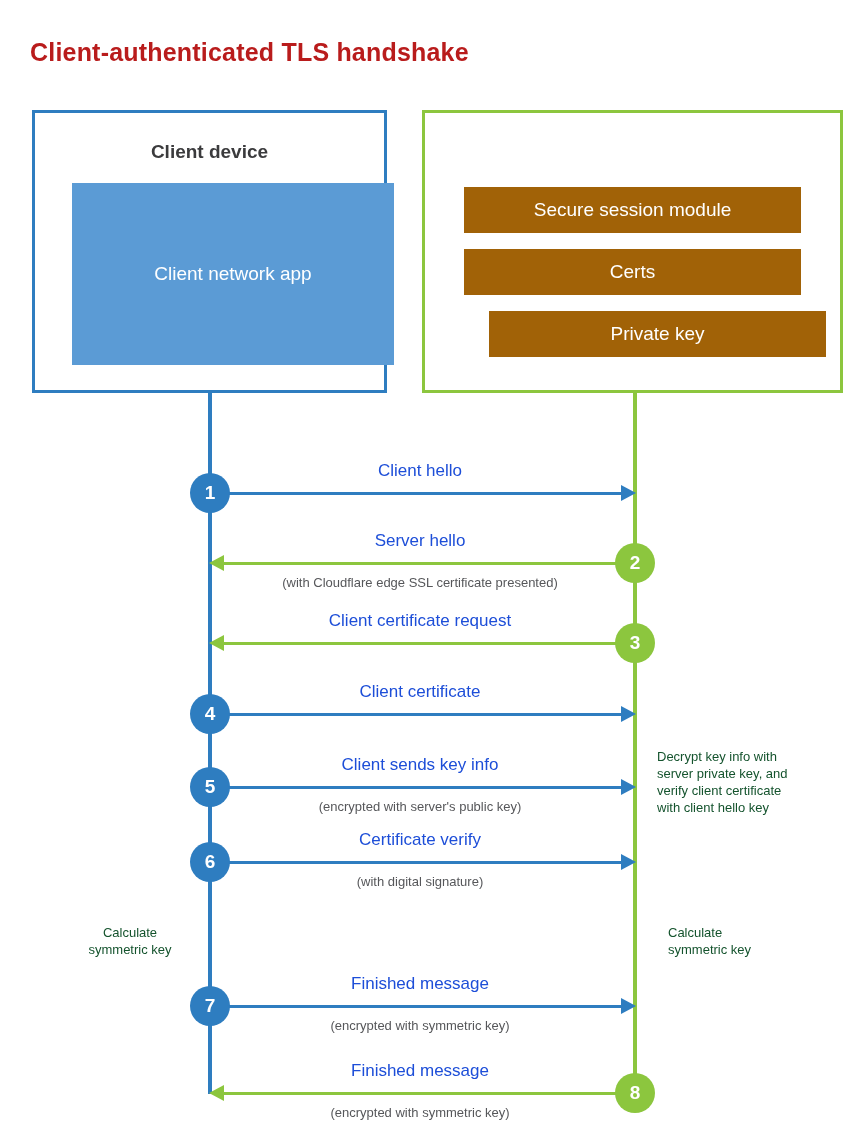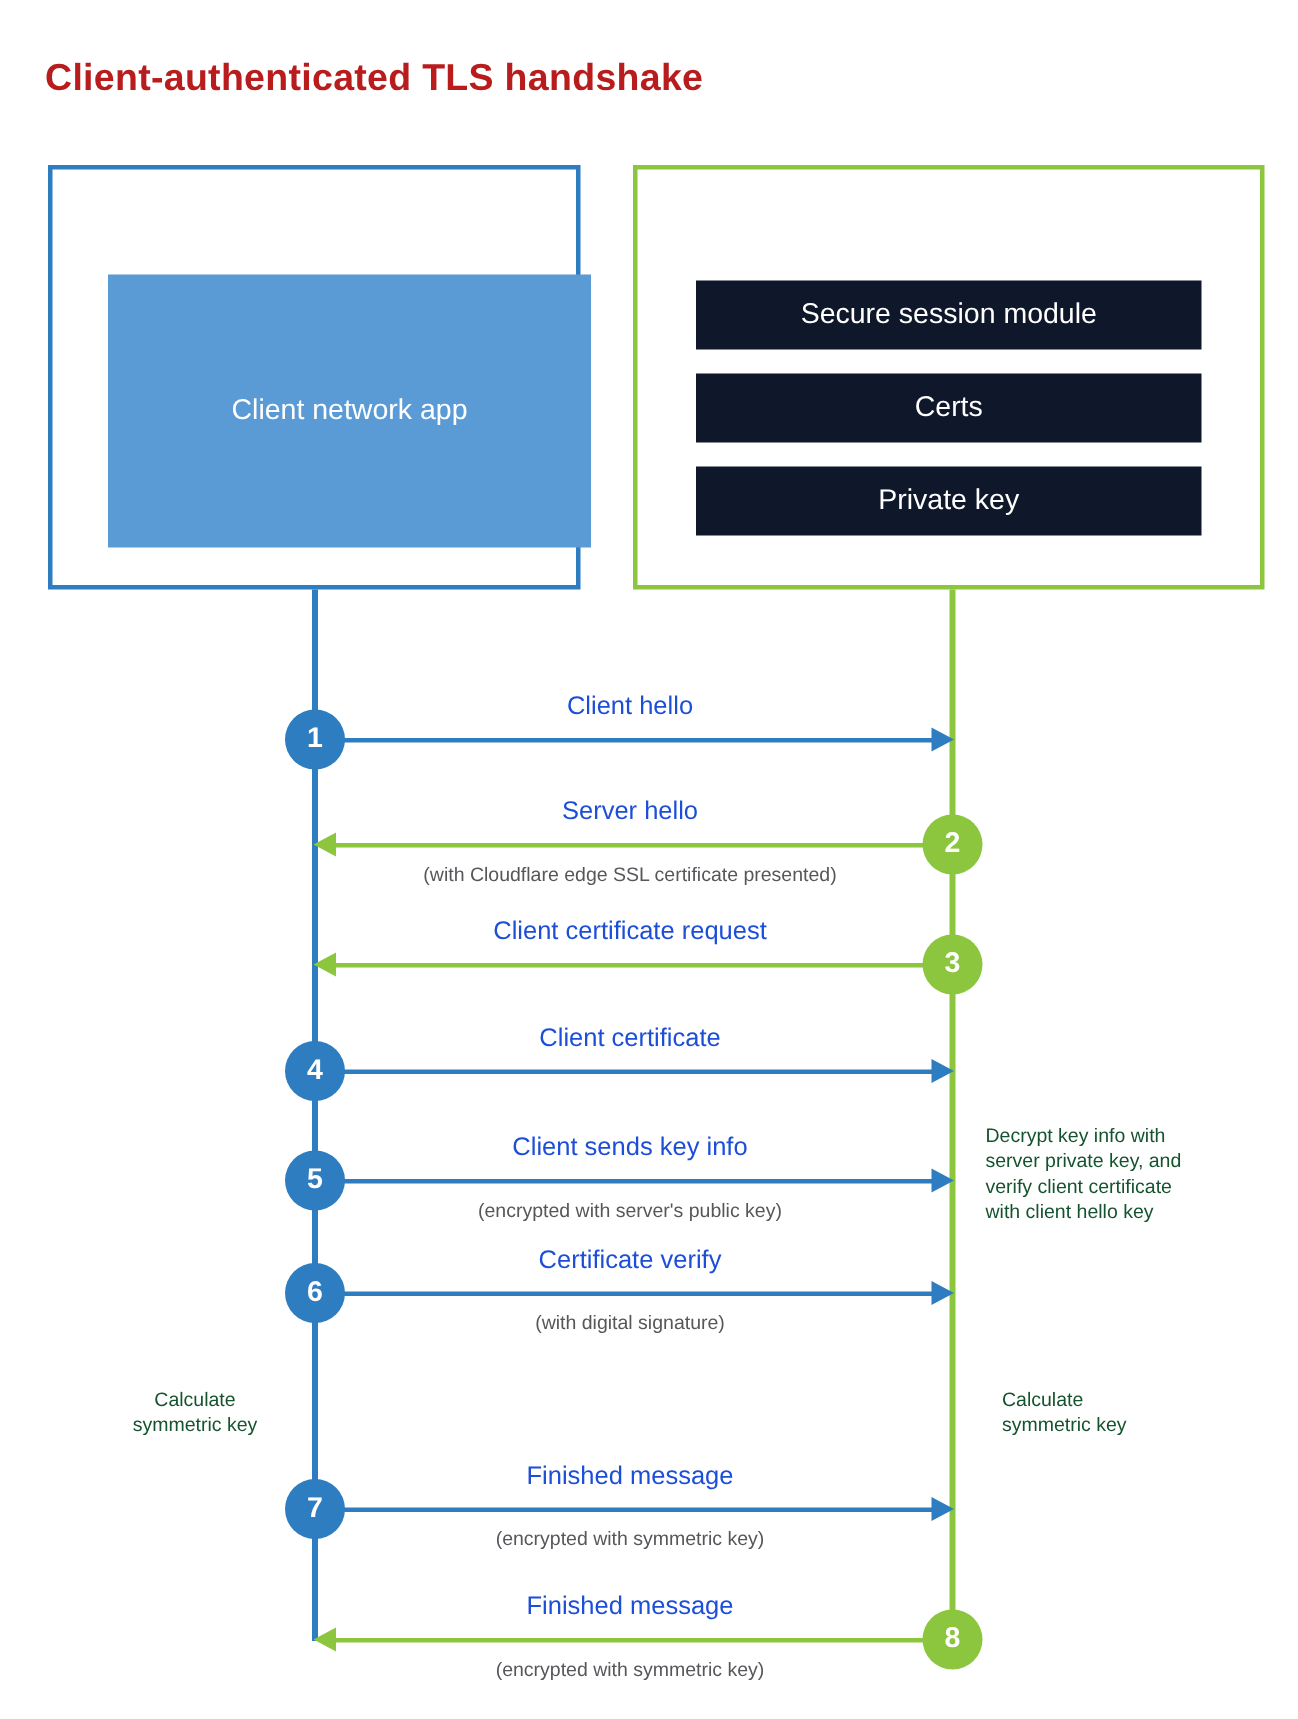--- a/index.html
+++ b/index.html
@@ -75,30 +75,30 @@
     line-height: 26px;
     text-align: center;
     max-width: 160px;
   }
 
   .server-bar {
     position: absolute;
     left: 39px;
     width: 337px;
     height: 46px;
-    background: #0f172a;
+    background: #a16207;
     display: flex;
     align-items: center;
     justify-content: center;
     color: #ffffff;
     font-size: 19px;
   }
   #server-bar-0 { top: 74px; }
   #server-bar-1 { top: 136px; }
-  #server-bar-2 { top: 198px; }
+  #server-bar-2 { top: 198px; margin-left: 25px; }
 
   
   .lifeline {
     position: absolute;
     width: 4px;
   }
   #client-lifeline {
     left: 208px;
     top: 393px;
     height: 701px;
@@ -222,20 +222,21 @@
     text-align: left;
   }
   .side-note div { white-space: nowrap; }
 </style>
 </head>
 <body>
 
 <div id="page-title">Client-authenticated TLS handshake</div>
 
 <div class="actor-box" id="client-device-box">
+  <div class="actor-title">Client device</div>
   <div id="client-app-box">
     <div id="client-app-label">Client network app</div>
   </div>
 </div>
 
 <div class="actor-box" id="server-box">
   <div class="server-bar" id="server-bar-0">Secure session module</div>
   <div class="server-bar" id="server-bar-1">Certs</div>
   <div class="server-bar" id="server-bar-2">Private key</div>
 </div>

